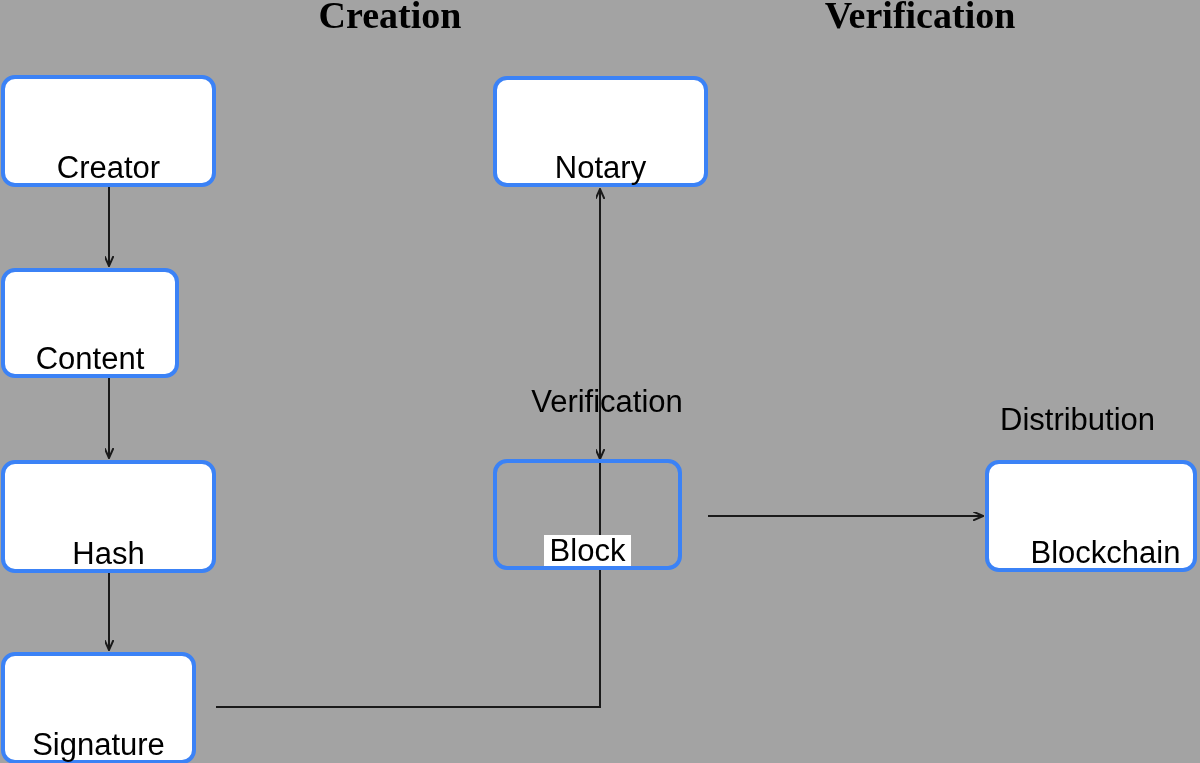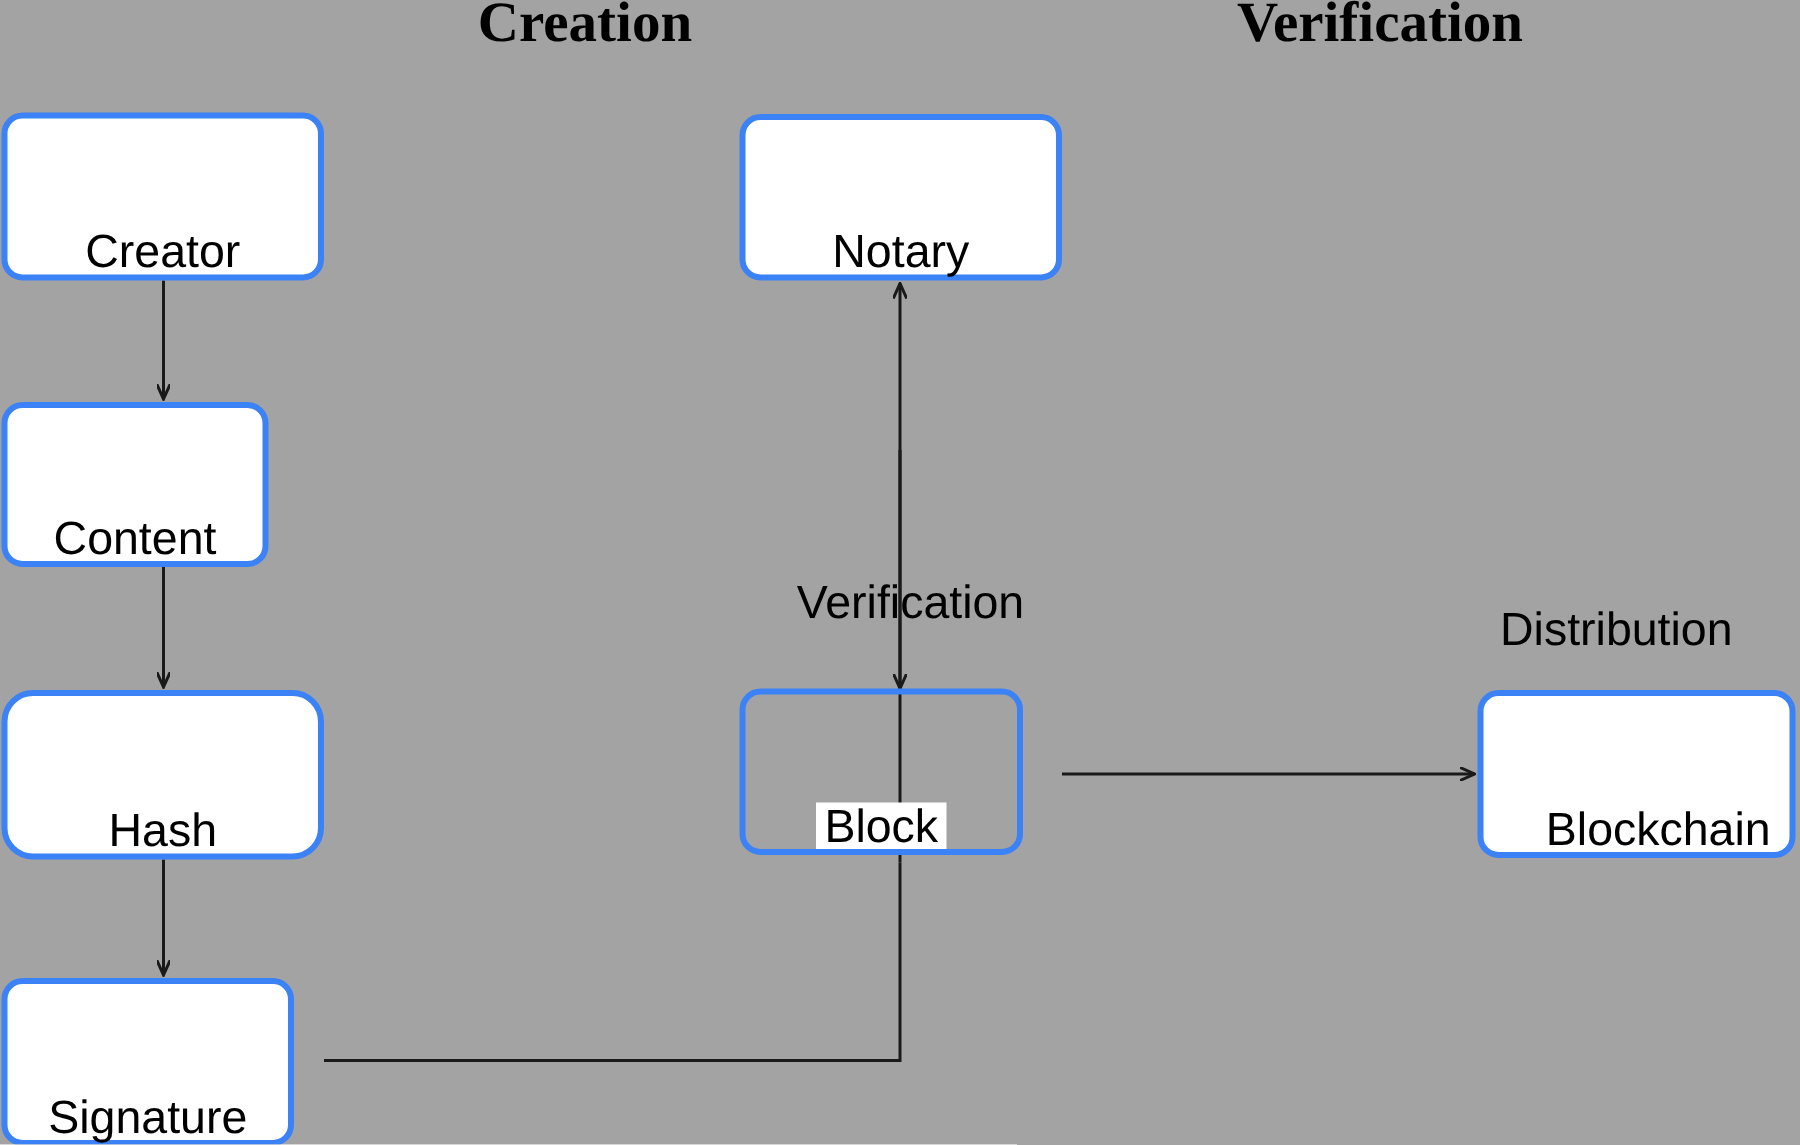--- a/index.html
+++ b/index.html
@@ -101,21 +101,21 @@
   </svg>
 
   <div class="node" style="left:1px; top:75px; width:215px; height:112px;">
     <span class="node-label">Creator</span>
   </div>
 
   <div class="node" style="left:1px; top:268px; width:178px; height:110px;">
     <span class="node-label">Content</span>
   </div>
 
-  <div class="node" style="left:1px; top:460px; width:215px; height:113px;border-radius:21px;">
+  <div class="node" style="left:1px; top:460px; width:215px; height:113px;">
     <span class="node-label">Hash</span>
   </div>
 
   <div class="node" style="left:1px; top:652px; width:195px; height:112px;">
     <span class="node-label" style="margin-top:-2px;">Signature</span>
   </div>
 
   <div class="node" style="left:493px; top:76px; width:215px; height:111px; z-index:5;">
     <span class="node-label">Notary</span>
   </div>

